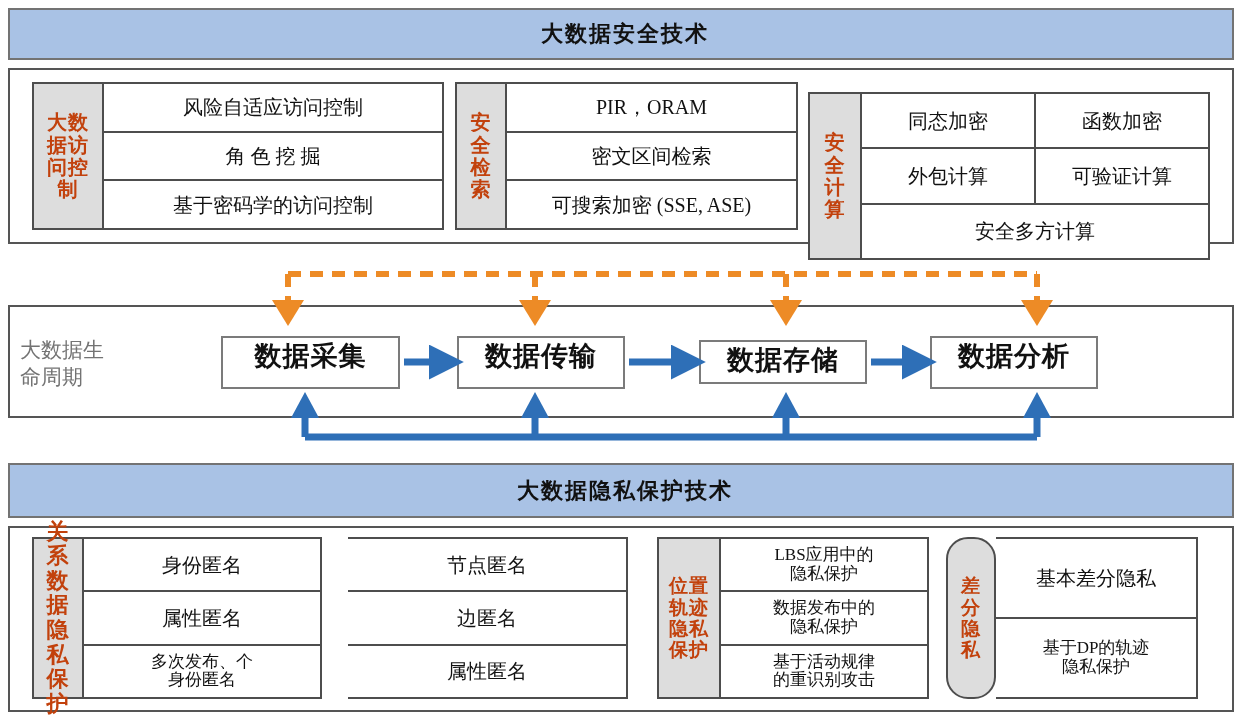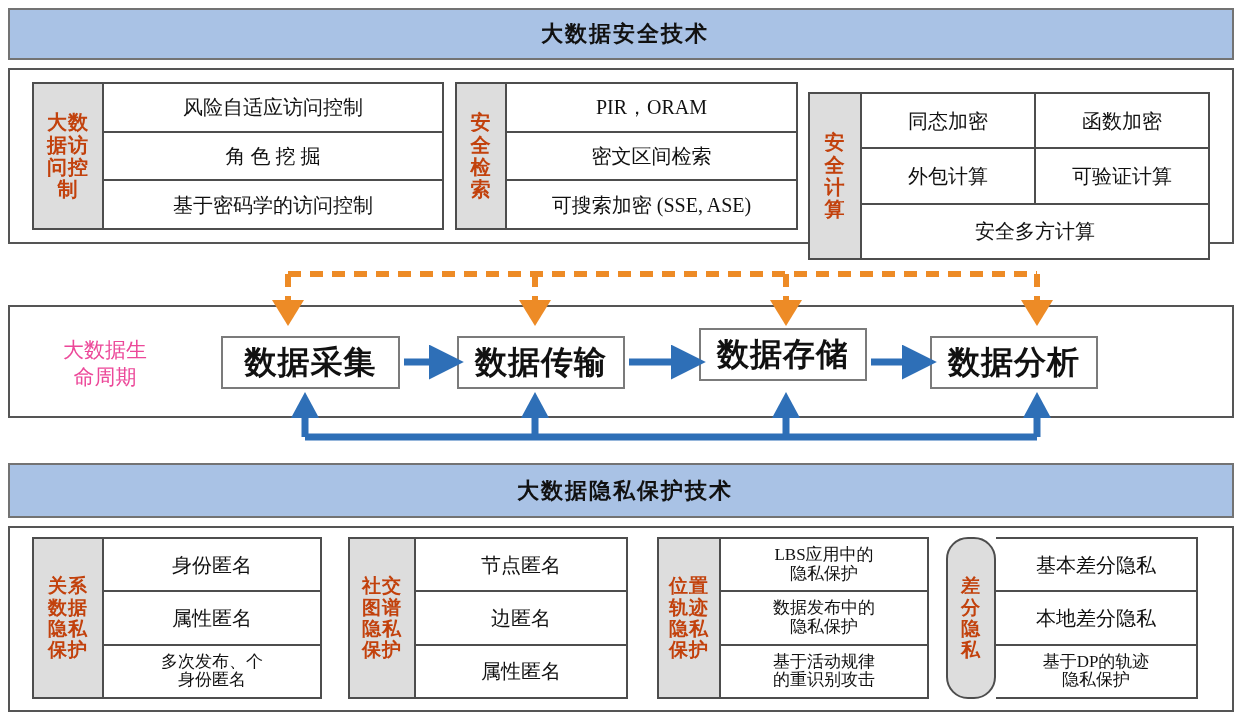--- a/index.html
+++ b/index.html
@@ -88,31 +88,29 @@
   .cell:last-child { border-right: none; }
   .cell.small { font-size: 17px; border-radius: 25px; }
 
   
   .lifecycle-label {
     position: absolute;
     font-size: 21px;
     line-height: 1.3;
     font-weight: normal;
     white-space: pre-line;
-    color: #ec4899;
-    text-align: center;
+    color: #737373;
   }
   .stage-box {
     position: absolute;
     border: 2px solid #7b7b7b;
     background: #fff;
     display: flex;
-    align-items: center;
     justify-content: center;
-    font-size: 32px;
+    font-size: 27px;
     font-weight: bold;
     letter-spacing: 1px;
     color: #111;
   }
 
   svg.overlay {
     position: absolute;
     left: 0; top: 0;
     width: 1242px; height: 721px;
     pointer-events: none;
@@ -187,21 +185,21 @@
 
 <div class="lifecycle-label" style="left:20px; top:337px; width:170px;">大数据生
 命周期</div>
 
 <div class="stage-box" style="left:221px; top:336px; width:179px; height:53px;">
   <span>数据采集</span>
 </div>
 <div class="stage-box" style="left:457px; top:336px; width:168px; height:53px;">
   <span>数据传输</span>
 </div>
-<div class="stage-box" style="left:699px; top:328px; width:168px; height:53px;">
+<div class="stage-box" style="left:699px; top:340px; width:168px; height:44px;">
   <span>数据存储</span>
 </div>
 <div class="stage-box" style="left:930px; top:336px; width:168px; height:53px;">
   <span>数据分析</span>
 </div>
 
 <svg class="overlay" viewBox="0 0 1242 721">
   <defs>
     <marker id="blue-head" markerWidth="5" markerHeight="5" refX="2.6" refY="2.5" orient="auto" markerUnits="strokeWidth">
       <path d="M0,0 L5,2.5 L0,5 z" fill="#2E6FB7"></path>
@@ -239,43 +237,39 @@
   </g>
 </svg>
 
 <div class="banner" style="left:8px; top:463px; width:1226px; height:55px;">
   <span>大数据隐私保护技术</span>
 </div>
 
 <div class="section-frame" style="left:8px; top:526px; width:1226px; height:186px;"></div>
 
 <div class="group" style="left:32px; top:537px; width:290px; height:162px;">
-  <div class="group-label" style="width:72px; font-size:19px;">关系
+  <div class="group-label" style="width:52px; font-size:22px;">关系
 数据
 隐私
 保护</div>
   <div class="group-items">
     <div class="item-row">
       <div class="cell">身份匿名</div>
     </div>
     <div class="item-row">
       <div class="cell">属性匿名</div>
     </div>
     <div class="item-row">
       <div class="cell small">多次发布、个
 身份匿名</div>
     </div>
   </div>
 </div>
 
 <div class="group" style="left:348px; top:537px; width:280px; height:162px;">
-  <div class="group-label" style="width:68px; font-size:19px;">社交
-图谱
-隐私
-保护</div>
   <div class="group-items">
     <div class="item-row">
       <div class="cell">节点匿名</div>
     </div>
     <div class="item-row">
       <div class="cell">边匿名</div>
     </div>
     <div class="item-row">
       <div class="cell">属性匿名</div>
     </div>
@@ -306,20 +300,17 @@
 <div class="group" style="left:946px; top:537px; width:252px; height:162px;">
   <div class="group-label" style="width:50px; font-size:19px;border-radius:22px;">差
 分
 隐
 私</div>
   <div class="group-items">
     <div class="item-row">
       <div class="cell">基本差分隐私</div>
     </div>
     <div class="item-row">
-      <div class="cell">本地差分隐私</div>
-    </div>
-    <div class="item-row">
       <div class="cell small">基于DP的轨迹
 隐私保护</div>
     </div>
   </div>
 </div>
 
 </body></html>

